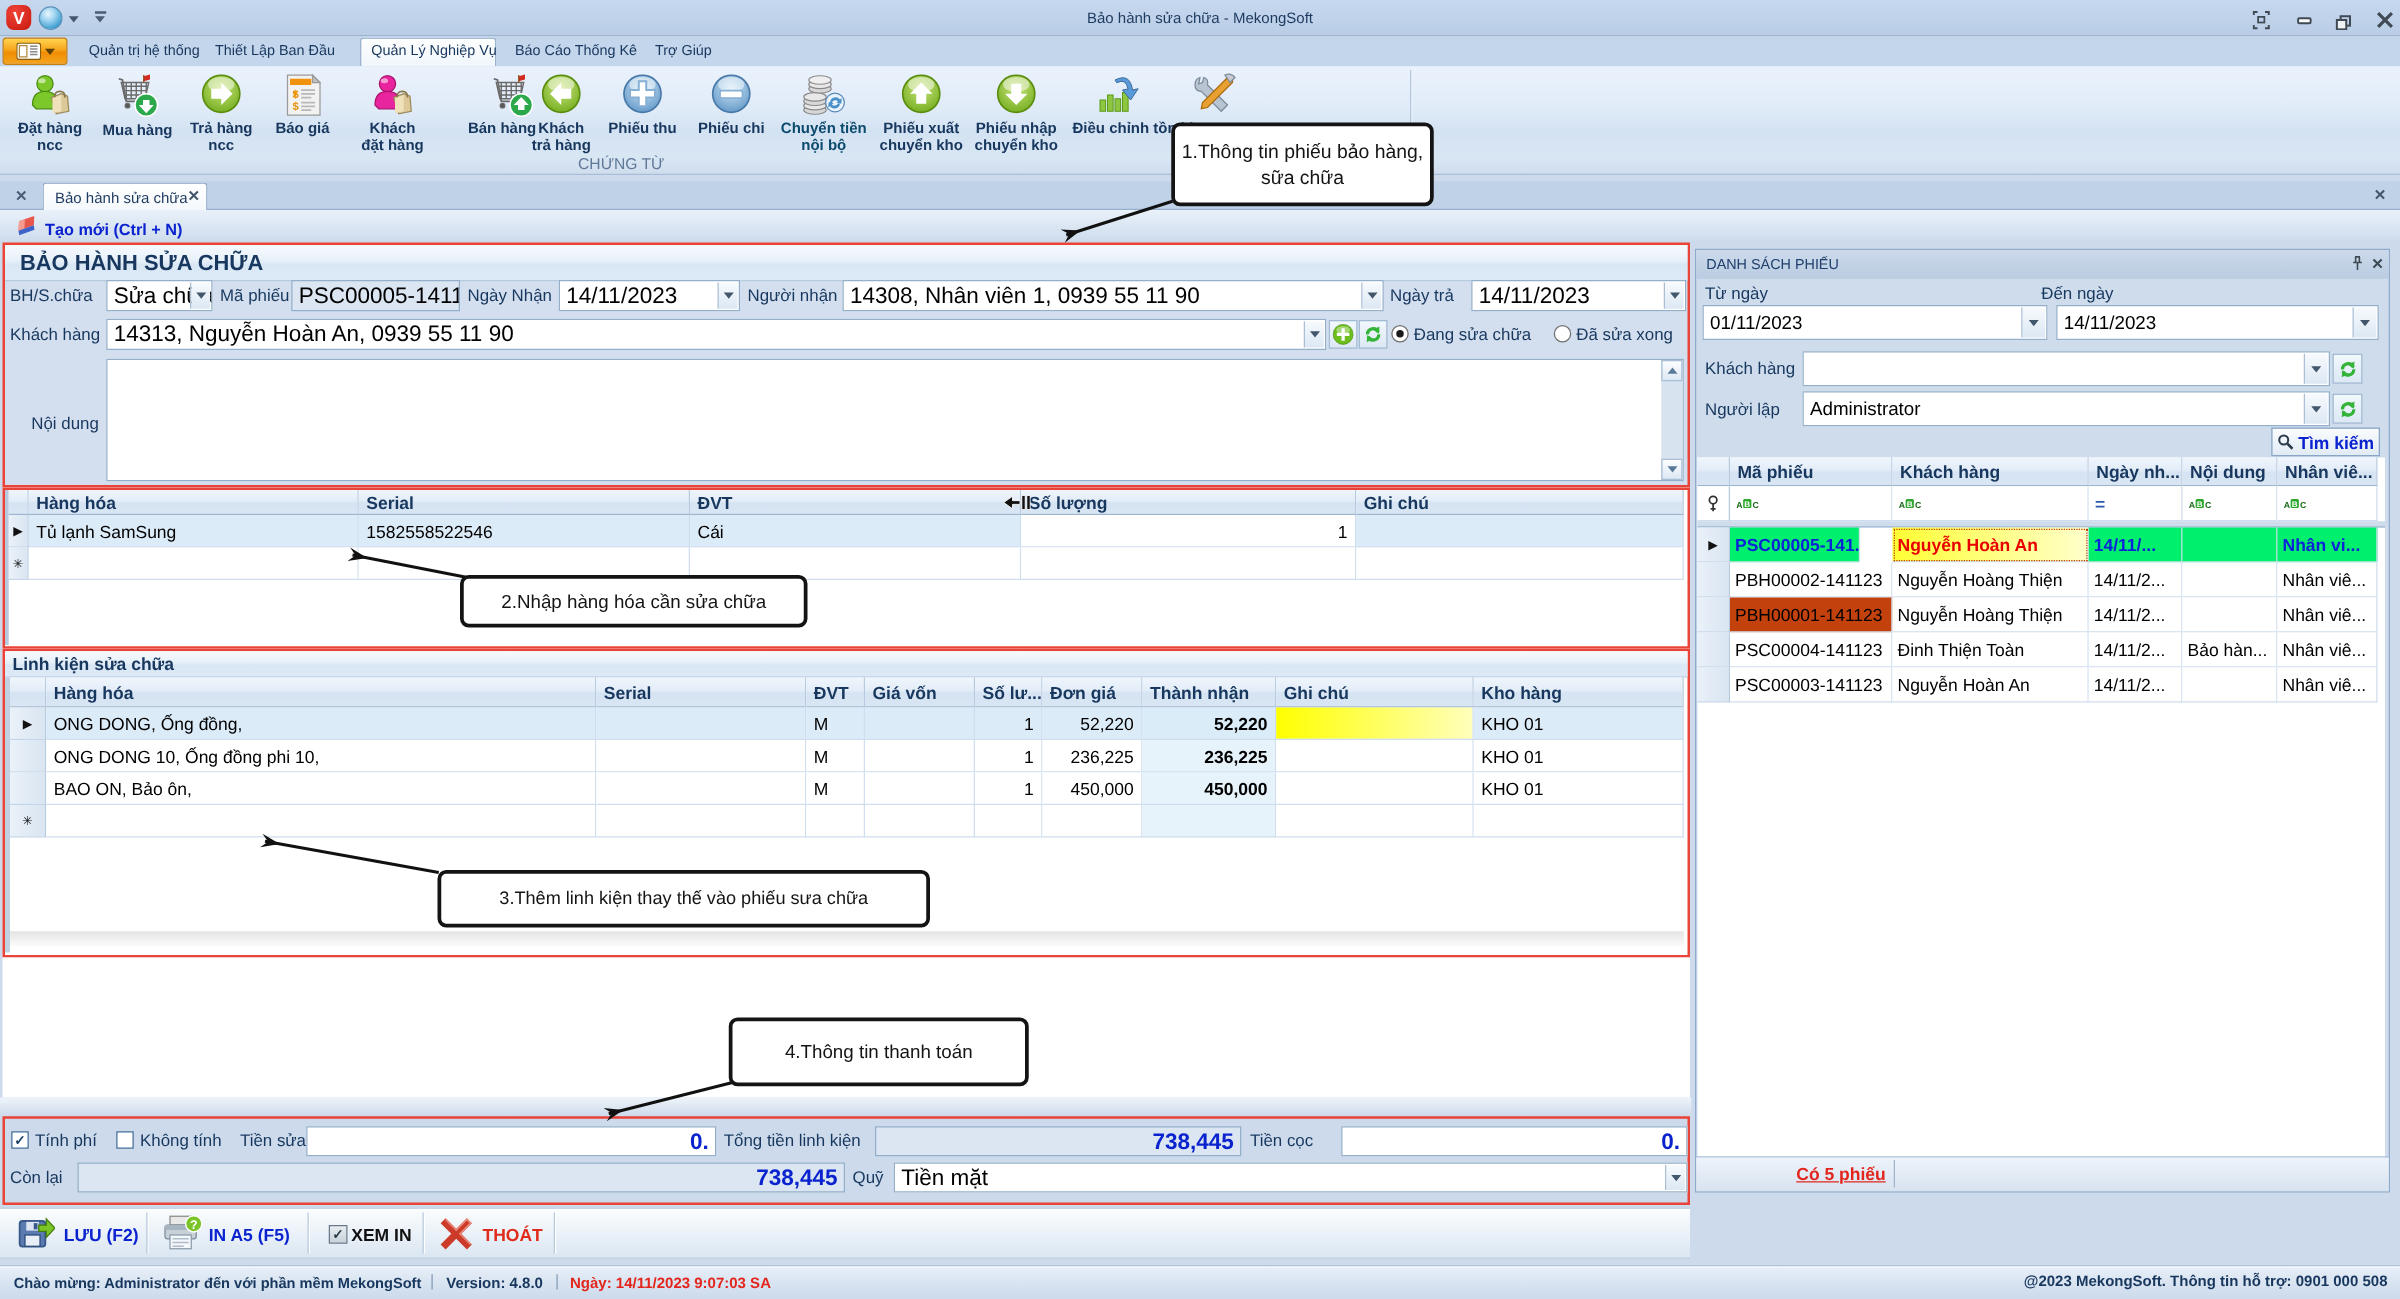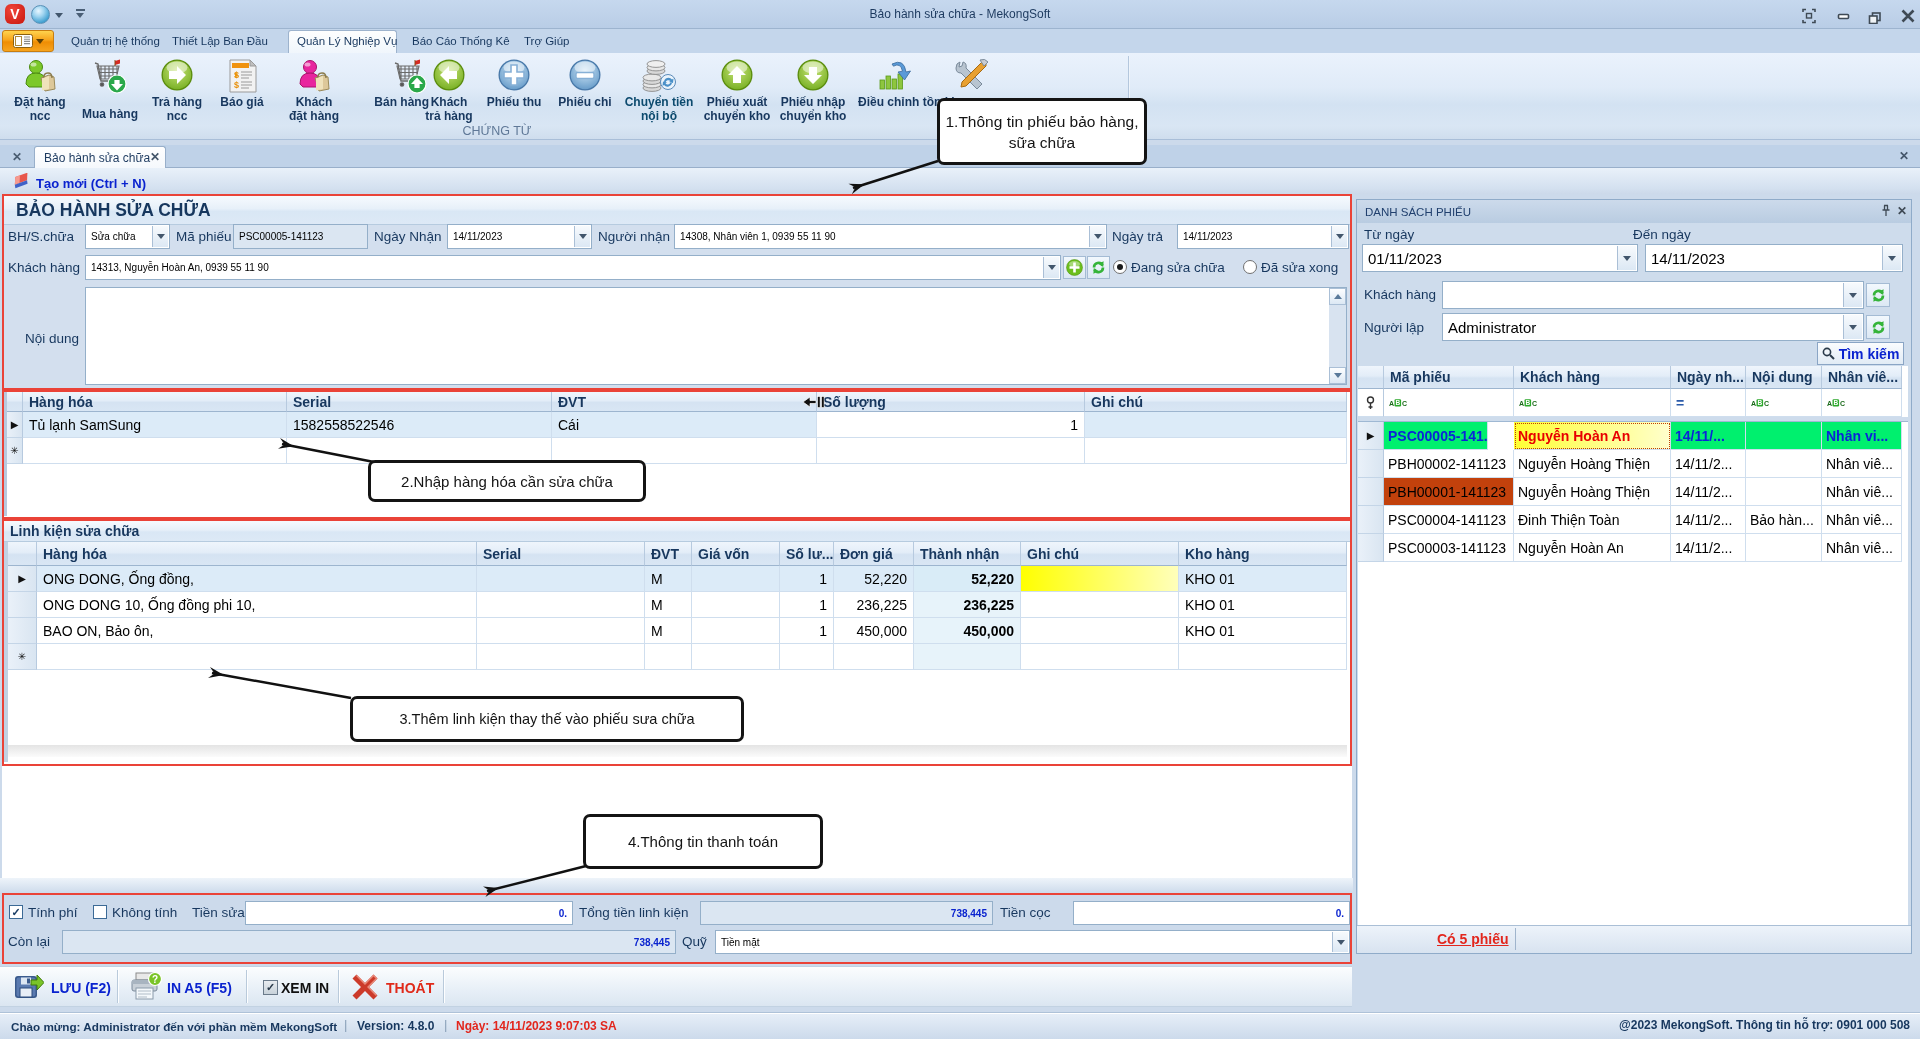--- a/index.html
+++ b/index.html
@@ -1,20 +1,20 @@
 <!DOCTYPE html>
 <html><head>
 <meta charset="utf-8">
 <style>
   * { margin:0; padding:0; box-sizing:border-box; }
   html,body { width:1920px; height:1039px; overflow:hidden; font-family:"Liberation Sans",sans-serif; }
   body { position:relative; background:#ccdaeb; font-size:14px; }
   .abs { position:absolute; }
   .lbl { color:#17375e; font-size:13.5px; white-space:nowrap; }
-  .inp { background:#fff; border:1px solid #94afc9; display:flex; align-items:center; padding:0 5px; font-size:10px; color:#000; white-space:nowrap; overflow:hidden; }
+  .inp { background:#fff; border:1px solid #94afc9; display:flex; align-items:center; padding:0 5px; font-size:18px; color:#000; white-space:nowrap; overflow:hidden; }
   .inp.dis { background:#dbe6f2; }
   .arrbtn { position:absolute; top:1px; bottom:1px; right:1px; width:16px; background:linear-gradient(#f7fafd,#dce8f4); border-left:1px solid #aabfd6; display:flex; align-items:center; justify-content:center; }
   .tri { width:0; height:0; border-left:4px solid transparent; border-right:4px solid transparent; border-top:5px solid #42566c; }
   .redbox { border:2px solid #ea4338; }
   .callout { background:#fff; border:3px solid #141414; border-radius:7px; color:#141414; display:flex; align-items:center; justify-content:center; text-align:center; z-index:40; }
   .gh { background:linear-gradient(#eff5fc 0%,#e3edf8 45%,#d5e3f2 55%,#d9e6f4 100%); border-right:1px solid #b7cadf; border-bottom:1px solid #9db5cf; color:#17375e; font-weight:bold; display:flex; align-items:center; padding:0 6px; white-space:nowrap; overflow:hidden; }
   .cell { display:flex; align-items:center; padding:0 6px; border-right:1px solid #cfdeee; white-space:nowrap; overflow:hidden; color:#000; }
   .ind { background:linear-gradient(90deg,#eaf1f9,#d9e5f1); border-right:1px solid #b7cadf; border-bottom:1px solid #c4d5e7; }
   .sep { position:absolute; top:4px; bottom:4px; width:1px; background:#b9cadb; box-shadow:1px 0 0 #fdfeff; }
   .cb { background:#fff; border:1px solid #3c6a96; display:flex; align-items:center; justify-content:center; font-size:11px; color:#1c3f66; font-weight:bold; }
@@ -87,21 +87,21 @@
 <path d="M4 5 l3 1 3 17 h15" stroke-width="1.4"></path>
 <circle cx="11" cy="26.5" r="1.8" fill="#555"></circle>
 <circle cx="23" cy="26.5" r="1.8" fill="#555"></circle>
 </g>
 <path d="M24 3 l5 -1.5 v4 l-5 1.5 z" fill="#d42a22"></path>
         <path d="M24 2 v6" stroke="#8a4a1a" stroke-width="1"></path>
 <circle cx="26" cy="26" r="9" fill="#2aa84a" stroke="#fff" stroke-width="1.2"></circle>
 <path d="M23.4 22 h5.2 v4 h3.4 l-6 6.5 -6 -6.5 h3.4 z" fill="#fff"></path>
 </svg>
     </div>
-<div style="margin-top:13px;font-weight:bold;color:#17375e;font-size:12px;line-height:14px;text-align:left;">Mua hàng</div>
+<div style="margin-top:3px;font-weight:bold;color:#17375e;font-size:12px;line-height:14px;text-align:left;">Mua hàng</div>
 </div>
 <div class="abs" style="left:132px;top:58px;width:90px;height:80px;display:flex;flex-direction:column;align-items:center;">
 <div style="height:36px;display:flex;align-items:flex-start;justify-content:center;">
       <svg width="34" height="34" viewBox="0 0 34 34">
 <radialGradient id="g2_5a8c0e" cx="50%" cy="35%" r="75%">
           <stop offset="0%" stop-color="#c8e47a"></stop>
           <stop offset="100%" stop-color="#6faa1a"></stop>
         </radialGradient>
 <circle cx="17" cy="17" r="15.5" fill="#5a8c0e"></circle>
 <circle cx="17" cy="17" r="14.2" fill="url(#g2_5a8c0e)"></circle>

